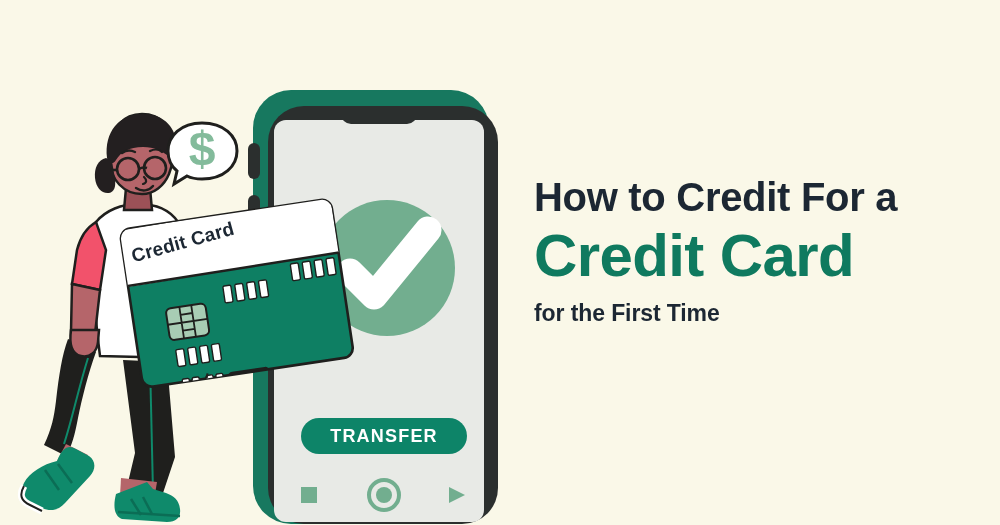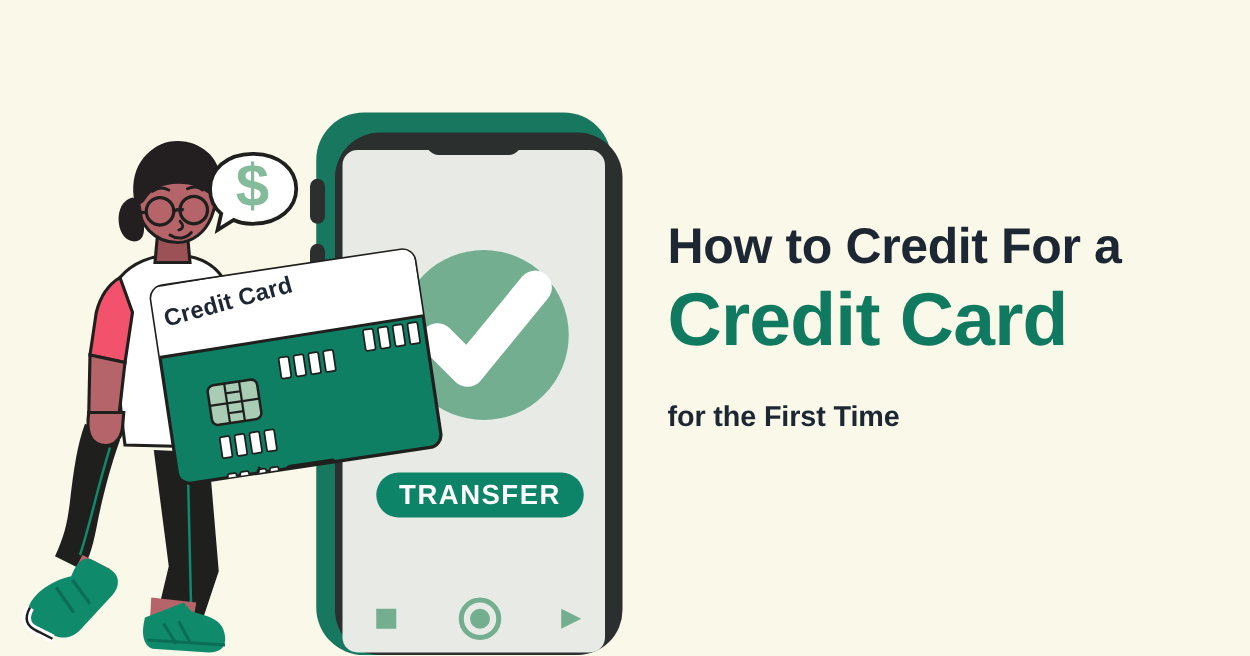--- a/index.html
+++ b/index.html
@@ -50,40 +50,40 @@
     margin-top: 6px;
     color: #0f7a5f;
     white-space: nowrap;
   }
   .h-line3 {
     font-family: "Liberation Sans", sans-serif;
     font-size: 23px;
     font-weight: bold;
     letter-spacing: -0.1px;
     line-height: 1.1;
-    margin-top: 32px;
+    margin-top: 12px;
     color: #1c2733;
     white-space: nowrap;
   }
 
   
   #transfer-button {
     position: absolute;
     left: 301px;
-    top: 378px;
+    top: 418px;
     width: 166px;
     height: 36px;
     border-radius: 18px;
     background: #0d8468;
     display: flex;
     align-items: center;
     justify-content: center;
     color: #ffffff;
     font-family: "Liberation Sans", sans-serif;
-    font-size: 22px;
+    font-size: 18px;
     font-weight: bold;
     letter-spacing: 1.2px;
     cursor: pointer;
     user-select: none;
   }
 
   
   #card-label {
     position: absolute;
     left: 129px;

